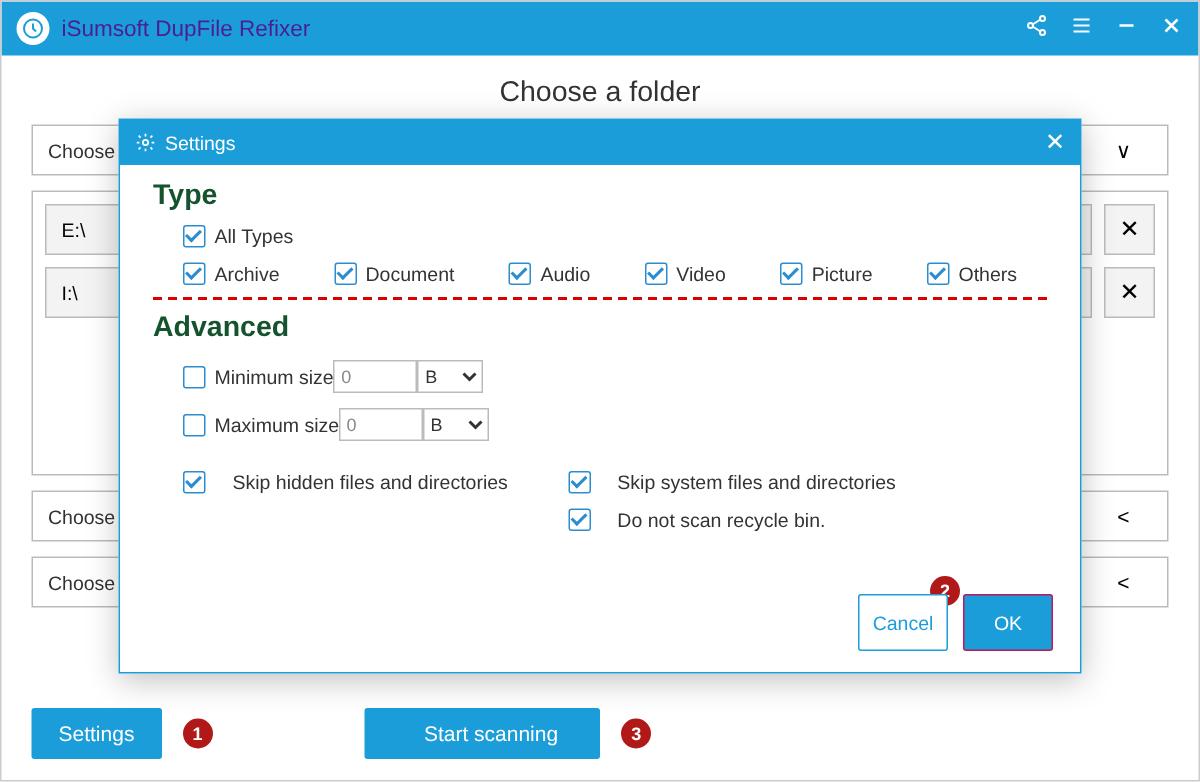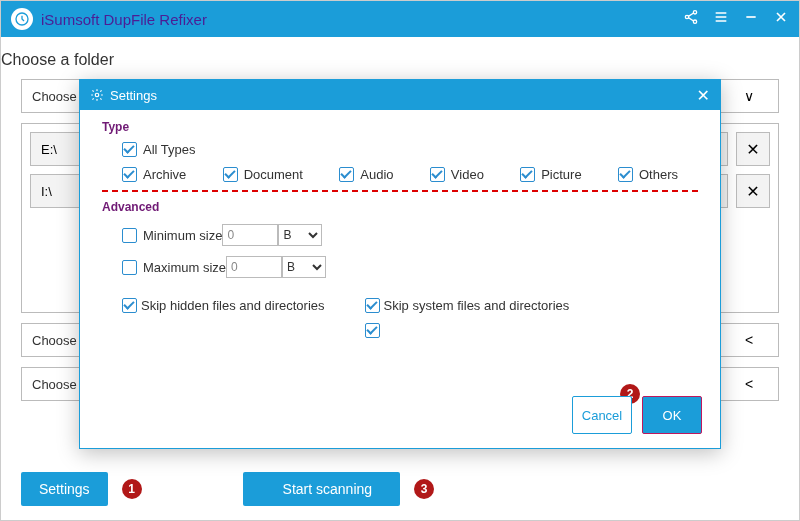--- a/index.html
+++ b/index.html
@@ -5,21 +5,21 @@
   * { box-sizing: border-box; margin: 0; padding: 0; font-family: Arial, sans-serif; }
   body { width: 800px; height: 521px; background: #fff; position: relative; border: 1px solid #ccc; overflow: hidden; }
 
   .titlebar { height: 36px; background: #1b9dd9; color: #4c1d95; display: flex; align-items: center; padding: 0 10px; }
   .titlebar .logo { width: 22px; height: 22px; border-radius: 50%; background: #fff; display: flex; align-items: center; justify-content: center; margin-right: 8px; }
   .titlebar .logo svg { width: 16px; height: 16px; }
   .titlebar .title { font-size: 15px; flex: 1; }
   .titlebar .win-controls { display: flex; gap: 14px; align-items: center; }
   .titlebar .win-controls span { cursor: pointer; font-size: 16px; }
 
-  .subtitle { text-align: left; font-size: 16px; padding: 14px 0 10px; color: #333; }
+  .subtitle { text-align: center; font-size: 19px; padding: 14px 0 10px; color: #333; }
 
   .main { padding: 0 20px; }
   .row { display: flex; gap: 10px; margin-bottom: 10px; }
   .choose-box { flex: 1; height: 34px; border: 1px solid #bbb; display: flex; align-items: center; padding: 0 10px; font-size: 13px; color: #333; }
   .arrow-btn { width: 60px; height: 34px; border: 1px solid #bbb; display: flex; align-items: center; justify-content: center; font-size: 14px; cursor: pointer; background:#fff; }
   .folder-list { height: 190px; border: 1px solid #bbb; margin-bottom: 10px; padding: 8px; overflow-y: auto; }
   .folder-item { display:flex; align-items:center; gap:8px; height: 34px; margin-bottom: 8px; }
   .folder-item .box { flex:1; border:1px solid #bbb; height:34px; padding:0 10px; display:flex; align-items:center; font-size:13px; background:#f3f3f3; }
   .folder-item .del { width:34px; height:34px; border:1px solid #bbb; background:#f3f3f3; display:flex; align-items:center; justify-content:center; cursor:pointer; }
 
@@ -27,31 +27,31 @@
   .btn { background: #1b9dd9; color: #fff; border: none; padding: 9px 18px; font-size: 14px; cursor: pointer; border-radius: 2px; }
   .btn.start { margin-left: 87px; padding-left: 40px; padding-right: 28px; }
   .badge { width: 20px; height: 20px; border-radius: 50%; background: #b11818; color: #fff; font-size: 12px; font-weight: bold; display: flex; align-items: center; justify-content: center; }
 
   
   .modal { position: absolute; left: 78px; top: 78px; width: 642px; height: 370px; background: #fff; border: 1px solid #1b9dd9; box-shadow: 0 4px 20px rgba(0,0,0,0.25); z-index: 10; }
   .modal-header { height: 30px; background: #1b9dd9; color: #fff; display: flex; align-items: center; padding: 0 10px; font-size: 13px; }
   .modal-header .gear { margin-right: 6px; display:flex; }
   .modal-header .close { margin-left: auto; cursor: pointer; font-size: 16px; }
   .modal-body { padding: 10px 22px 0; font-size: 13px; color: #333; }
-  .section-title { font-weight: bold; font-size: 12px; color: #701a75; margin-bottom: 6px; }
+  .section-title { font-weight: bold; font-size: 19px; color: #14532d; margin-bottom: 6px; }
   .check-row { display: flex; align-items: center; gap: 8px; margin: 8px 0 10px; padding-left: 20px; }
   .types-grid { display: flex; justify-content: space-between; padding: 0 20px; margin-bottom: 8px; }
   .types-grid label, .check-row label, .adv-row label { display: flex; align-items: center; gap: 6px; font-size: 13px; color: #333; cursor: pointer; }
   .hr-red { border-top: 2px dashed #d00; margin: 4px 0 8px; }
 
   .adv-row { display: flex; align-items: center; padding-left: 20px; margin: 10px 0; }
   .adv-row .num { width: 56px; height: 22px; border: 1px solid #bbb; padding: 0 4px; font-size: 12px; color:#888; }
   .adv-row .unit { width: 44px; height: 22px; border: 1px solid #bbb; font-size: 12px; color:#333; background:#fff; }
   .adv-cols { display: flex; gap: 40px; padding-left: 20px; }
-  .adv-col label { display: flex; align-items: center; gap: 4px; margin: 10px 0; font-size: 13px; }
+  .adv-col label { display: flex; align-items: center; gap: 18px; margin: 10px 0; font-size: 13px; }
 
   .checkbox { appearance: none; width: 15px; height: 15px; border: 1.5px solid #2b8dcf; border-radius: 2px; position: relative; cursor: pointer; background: #fff; flex-shrink:0; }
   .checkbox:checked::after { content: ''; position: absolute; left: 3px; top: 0px; width: 4px; height: 8px; border: solid #2b8dcf; border-width: 0 2px 2px 0; transform: rotate(45deg); }
 
   .modal-footer { position: absolute; right: 18px; bottom: 14px; display: flex; gap: 10px; align-items:center; }
   .mbtn { width: 60px; height: 38px; font-size: 13px; border-radius: 2px; cursor: pointer; display:flex; align-items:center; justify-content:center; }
   .mbtn.cancel { background: #fff; color: #1b9dd9; border: 1px solid #1b9dd9; }
   .mbtn.ok { background: #1b9dd9; color: #fff; border: 1px solid #be185d; }
   .badge2 { position: absolute; right: 80px; bottom: 44px; }
 </style>
@@ -193,20 +193,21 @@
             <span>Skip hidden files and directories</span>
           </label>
       </div>
       <div class="adv-col">
         <label>
             <input type="checkbox" class="checkbox" checked="" style="">
             <span>Skip system files and directories</span>
           </label>
         <label>
             <input type="checkbox" class="checkbox" checked="" style="">
+            <span>Do not scan recycle bin.</span>
           </label>
       </div>
     </div>
   </div>
 
   <div class="badge badge2">2</div>
   <div class="modal-footer">
     <div class="mbtn cancel">Cancel</div>
     <div class="mbtn ok">OK</div>
   </div>

